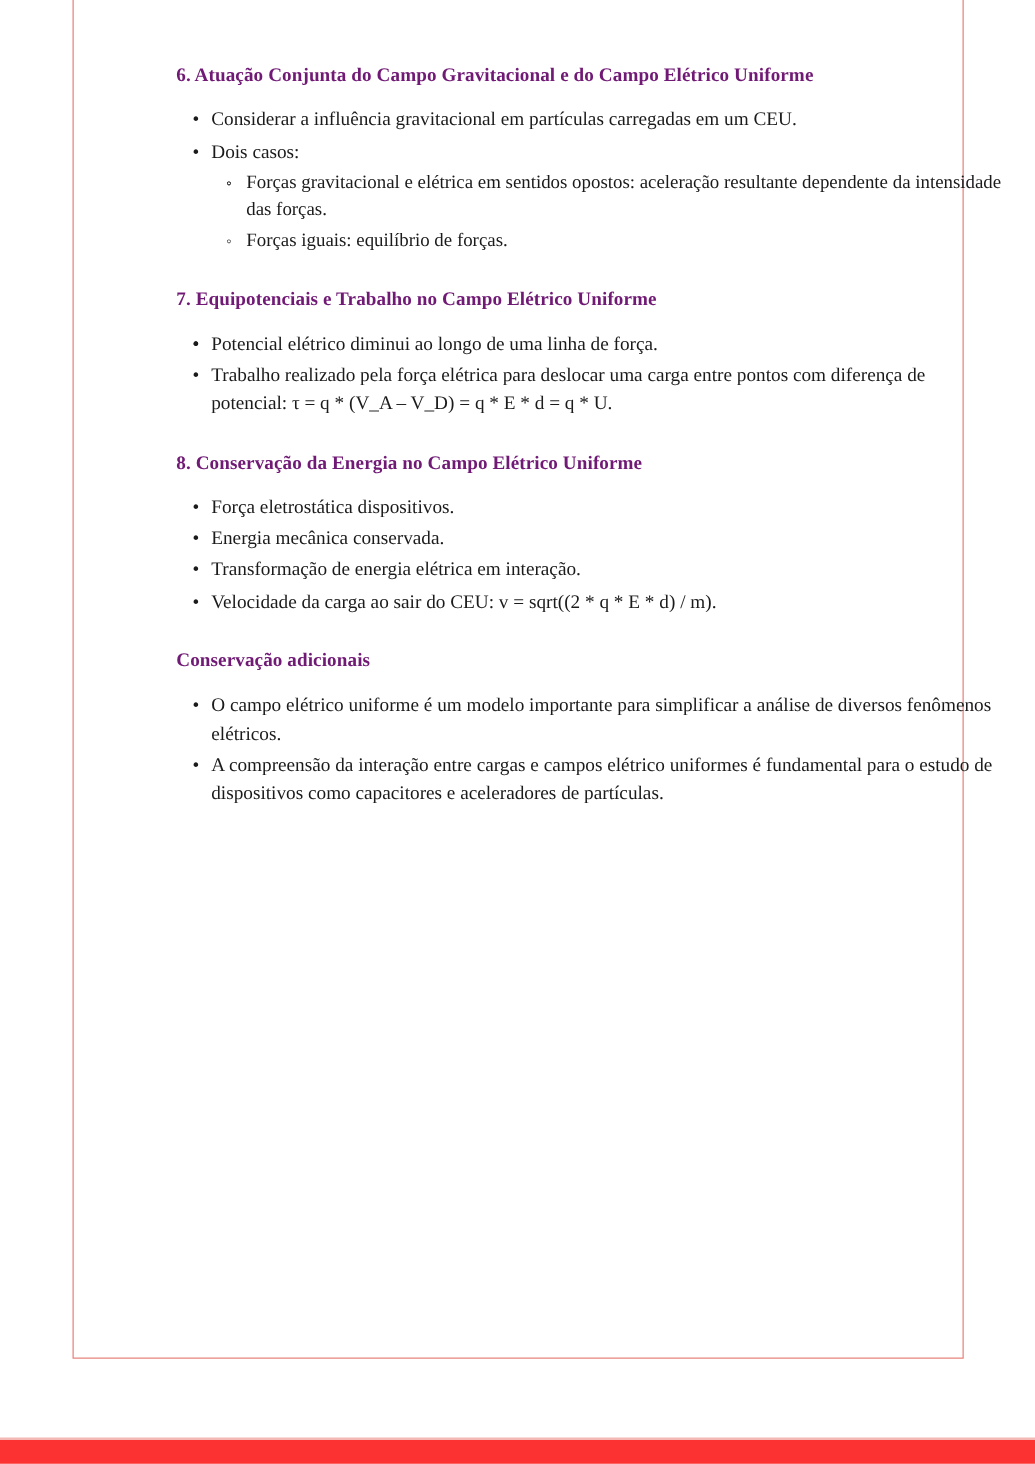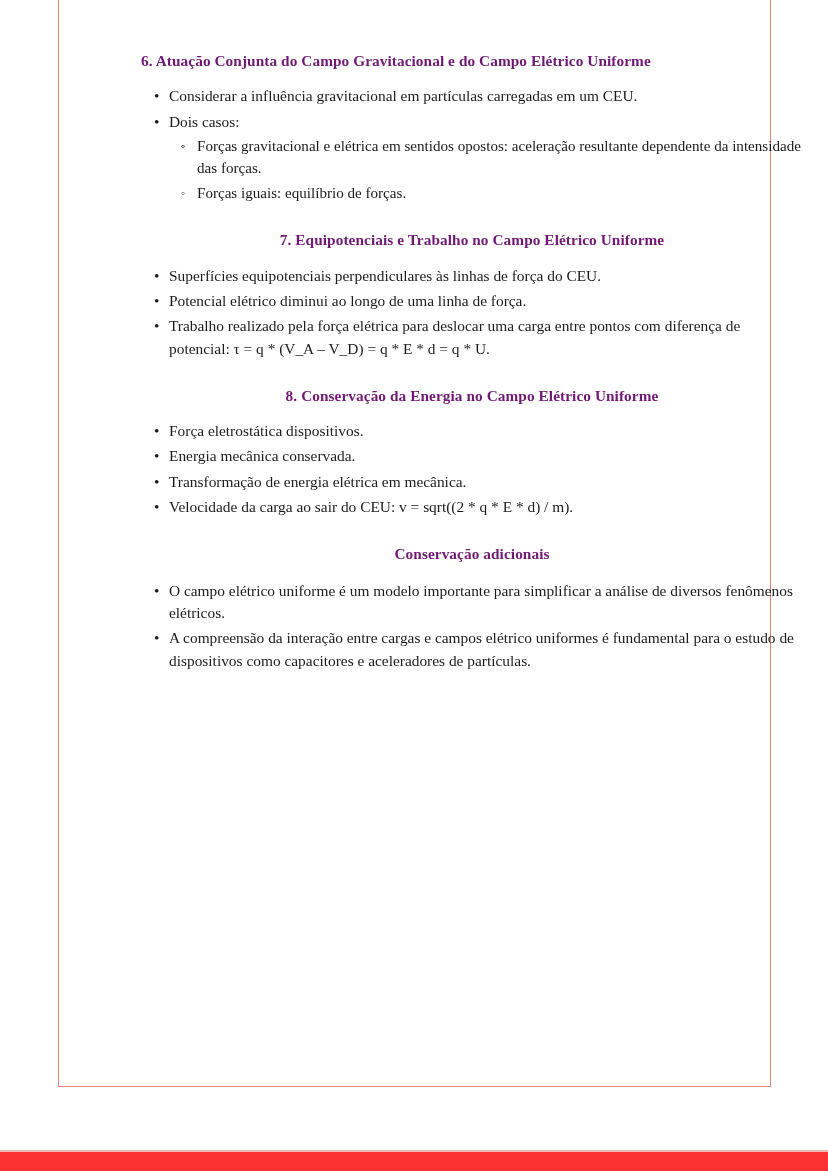--- a/index.html
+++ b/index.html
@@ -40,21 +40,21 @@
   .section { margin: 0 0 4px 0; }
 
   h2.section-heading {
     font-size: 15.3px;
     font-weight: bold;
     line-height: 1.32;
     margin: 0 0 14px 0;
     letter-spacing: 0.005em;
     color: #701a75;
   }
-  .section + .section h2.section-heading { margin-top: 0; text-align: center; }
+  .section + .section h2.section-heading { margin-top: 0; }
 
   ul.bullets {
     list-style: none;
     margin: 0 0 26px 0;
     padding: 0;
   }
   ul.bullets > li.bullet {
     position: relative;
     padding-left: 28px;
     margin: 0 0 3px 0;
@@ -125,31 +125,31 @@
           <li class="bullet"><span class="marker">•</span><span class="bullet-text">Dois casos:</span><ul class="sub-bullets">
               <li class="sub-bullet"><span class="marker">◦</span></li>
               <li class="sub-bullet"><span class="marker">◦</span><span class="sub-bullet-text">Forças gravitacional e elétrica em sentidos opostos: aceleração resultante dependente da intensidade das forças.</span></li>
               <li class="sub-bullet"><span class="marker">◦</span><span class="sub-bullet-text">Forças iguais: equilíbrio de forças.</span></li>
             </ul></li>
         </ul>
       </section>
       <section class="section">
         <h2 class="section-heading">7. Equipotenciais e Trabalho no Campo Elétrico Uniforme</h2>
         <ul class="bullets">
-          <li class="bullet"><span class="marker">•</span><span class="bullet-text">Superfícies equipotenciais perpendiculares às linhas de força do CEU.</span></li>
+          <li class="bullet"><span class="marker">•</span></li>
           <li class="bullet"><span class="marker">•</span><span class="bullet-text">Potencial elétrico diminui ao longo de uma linha de força.</span></li>
           <li class="bullet"><span class="marker">•</span><span class="bullet-text">Trabalho realizado pela força elétrica para deslocar uma carga entre pontos com diferença de potencial: τ = q * (V_A – V_D) = q * E * d = q * U.</span></li>
         </ul>
       </section>
       <section class="section">
         <h2 class="section-heading">8. Conservação da Energia no Campo Elétrico Uniforme</h2>
         <ul class="bullets">
           <li class="bullet"><span class="marker">•</span><span class="bullet-text">Força eletrostática dispositivos.</span></li>
           <li class="bullet"><span class="marker">•</span><span class="bullet-text">Energia mecânica conservada.</span></li>
-          <li class="bullet"><span class="marker">•</span><span class="bullet-text">Transformação de energia elétrica em mecânica.</span></li>
+          <li class="bullet"><span class="marker">•</span><span class="bullet-text">Transformação de energia elétrica em interação.</span></li>
           <li class="bullet"><span class="marker">•</span><span class="bullet-text">Velocidade da carga ao sair do CEU: v = sqrt((2 * q * E * d) / m).</span></li>
         </ul>
       </section>
       <section class="section extra last">
         <h2 class="section-heading">Conservação adicionais</h2>
         <ul class="bullets">
           <li class="bullet"><span class="marker">•</span><span class="bullet-text">O campo elétrico uniforme é um modelo importante para simplificar a análise de diversos fenômenos elétricos.</span></li>
           <li class="bullet"><span class="marker">•</span><span class="bullet-text">A compreensão da interação entre cargas e campos elétrico uniformes é fundamental para o estudo de dispositivos como capacitores e aceleradores de partículas.</span></li>
         </ul>
       </section>

